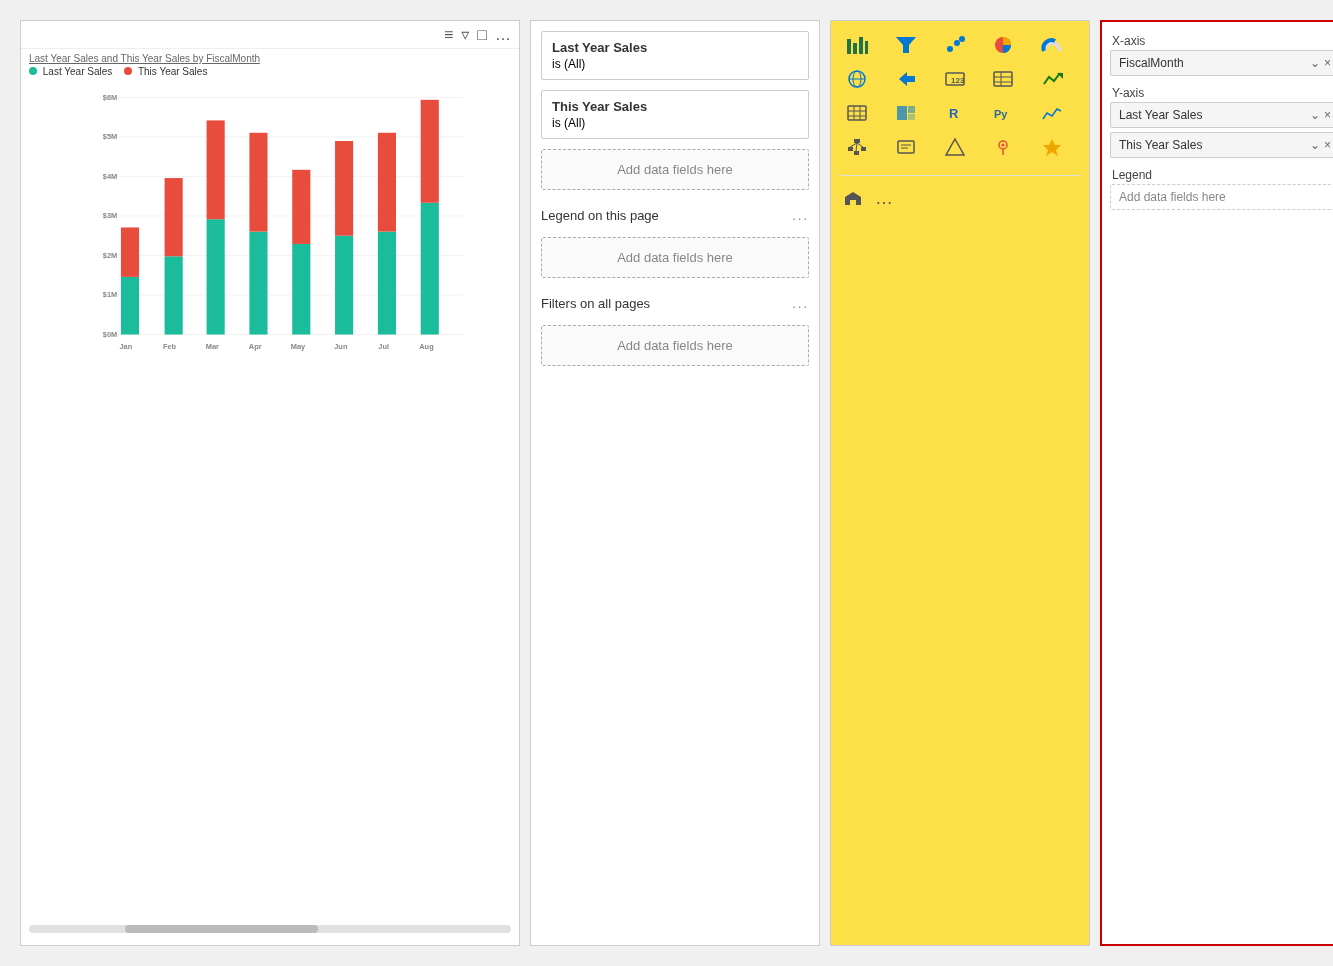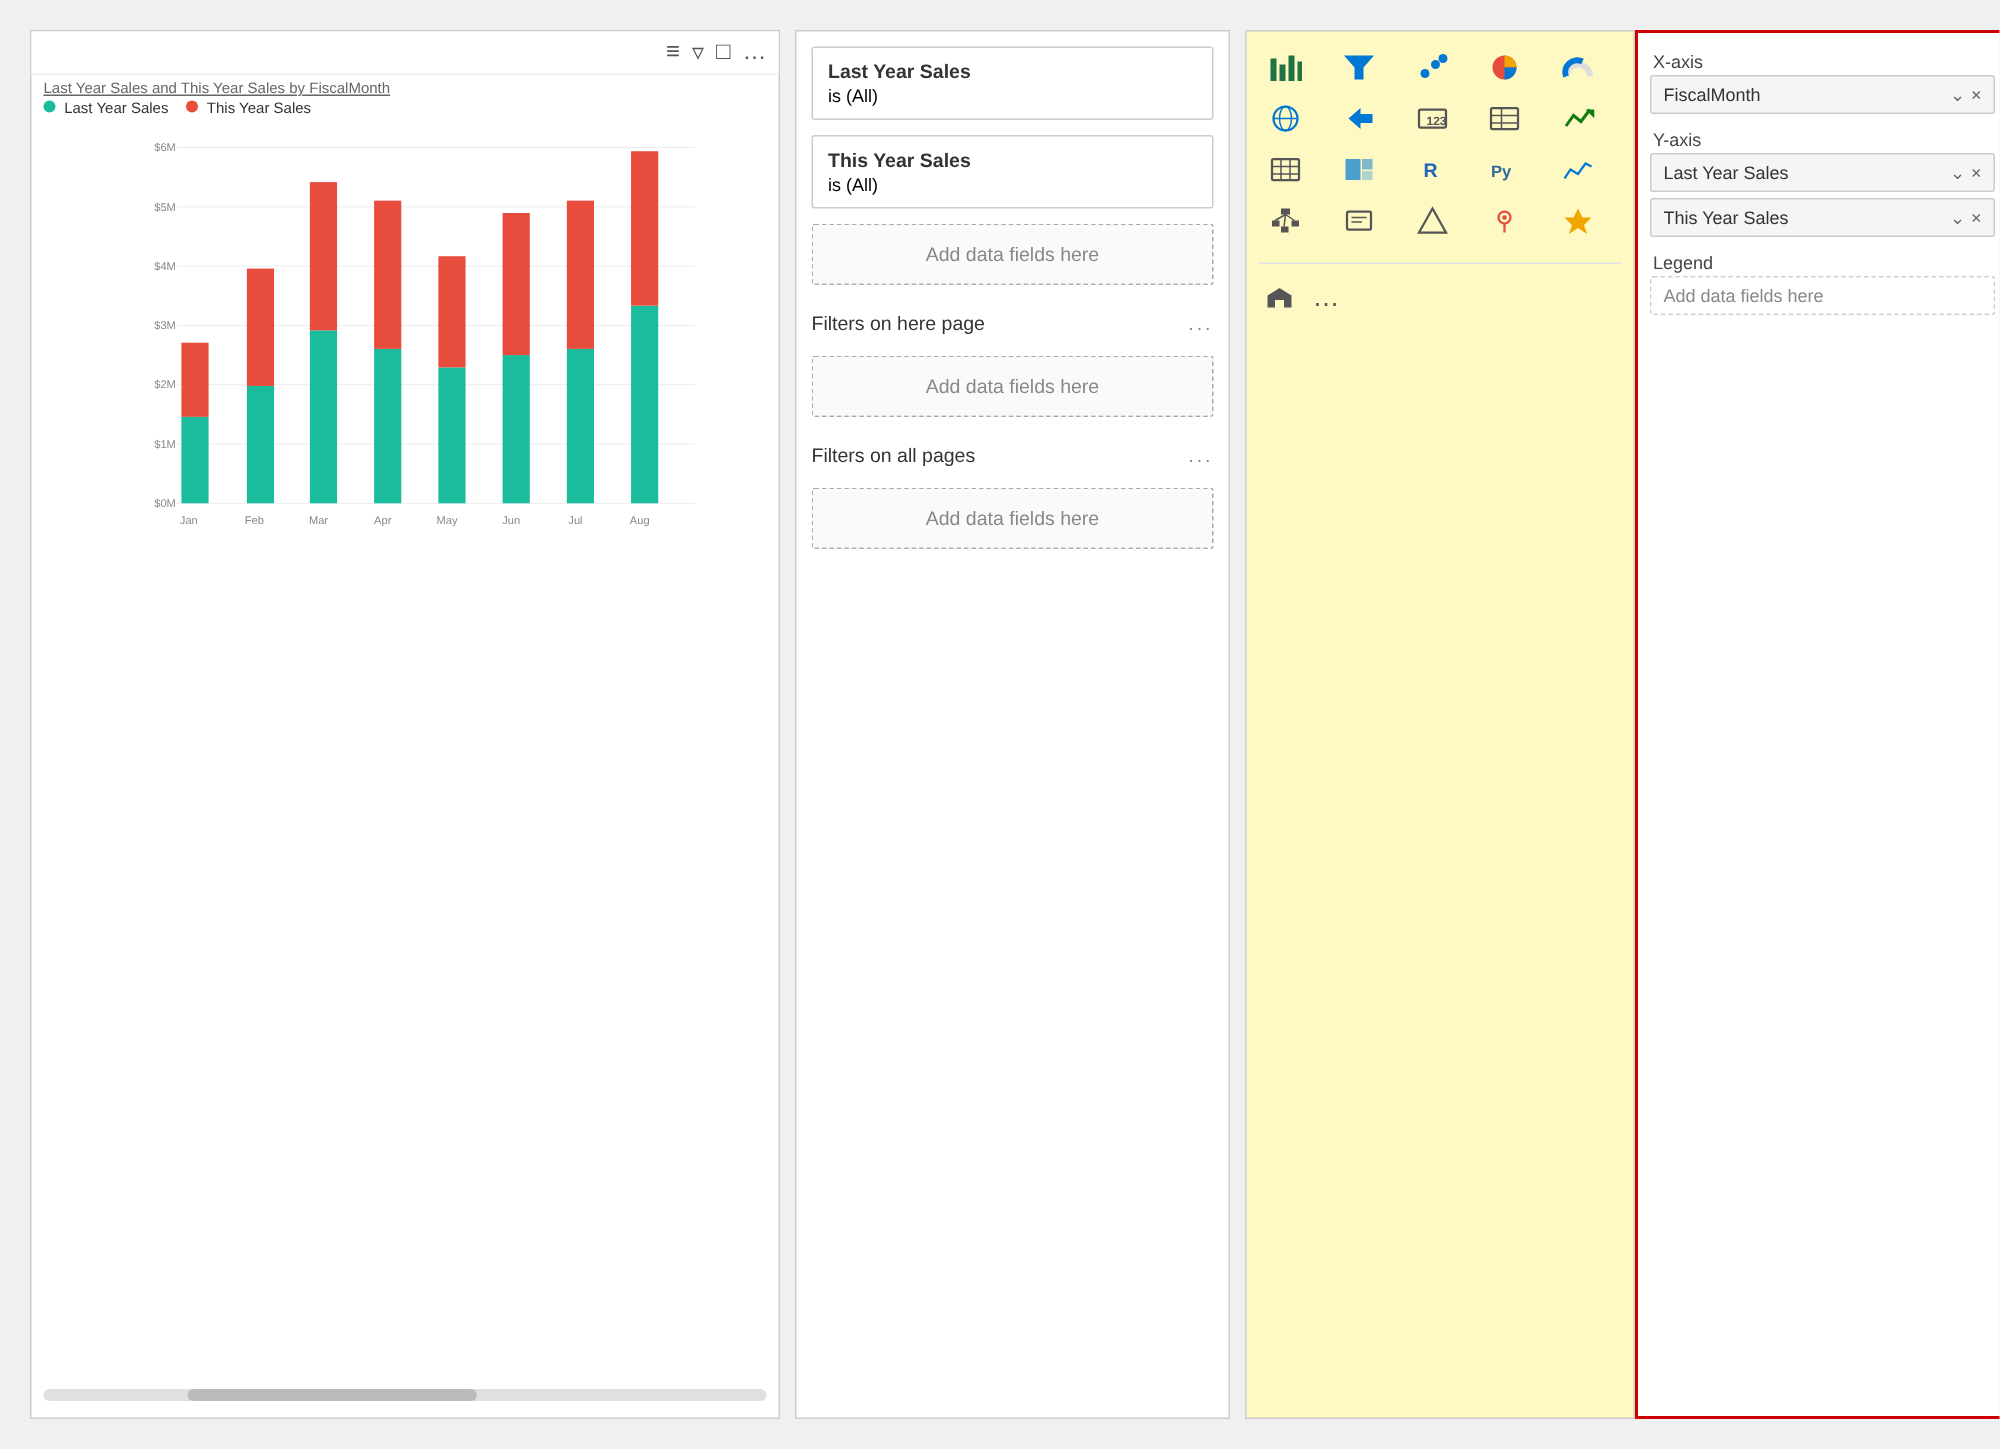--- a/index.html
+++ b/index.html
@@ -55,20 +55,21 @@
       width: 8px;
       height: 8px;
       border-radius: 50%;
       display: inline-block;
       margin-right: 3px;
     }
     .chart-area {
       padding: 4px 8px 8px;
       position: relative;
       height: calc(100% - 80px);
+      font-weight: bold;
     }
 
     
     .filters-panel {
       width: 290px;
       min-width: 290px;
       background: #fff;
       border: 1px solid #ccc;
       padding: 0;
       margin-right: 10px;
@@ -111,23 +112,24 @@
     }
     .filter-section-header .dots {
       color: #888;
       letter-spacing: 2px;
     }
 
     
     .viz-panel {
       width: 260px;
       min-width: 260px;
-      background: #fef9c3;
+      background: #fde047;
       border: 1px solid #ccc;
       padding: 0;
+      margin-right: 10px;
     }
     .viz-icons-grid {
       display: grid;
       grid-template-columns: repeat(5, 1fr);
       gap: 2px;
       padding: 8px;
     }
     .viz-icon-btn {
       width: 36px;
       height: 32px;
@@ -300,21 +302,21 @@
     <div class="filter-item">
       <div class="filter-item-title">This Year Sales</div>
       <div class="filter-item-value">is (All)</div>
     </div>
 
     <div class="filter-add-box">
       <span>Add data fields here</span>
     </div>
 
     <div class="filter-section-header">
-      <span>Filters on here page</span>
+      <span>Legend on this page</span>
       <span class="dots">...</span>
     </div>
     <div class="filter-add-box">
       <span>Add data fields here</span>
     </div>
 
     <div class="filter-section-header">
       <span>Filters on all pages</span>
       <span class="dots">...</span>
     </div>

